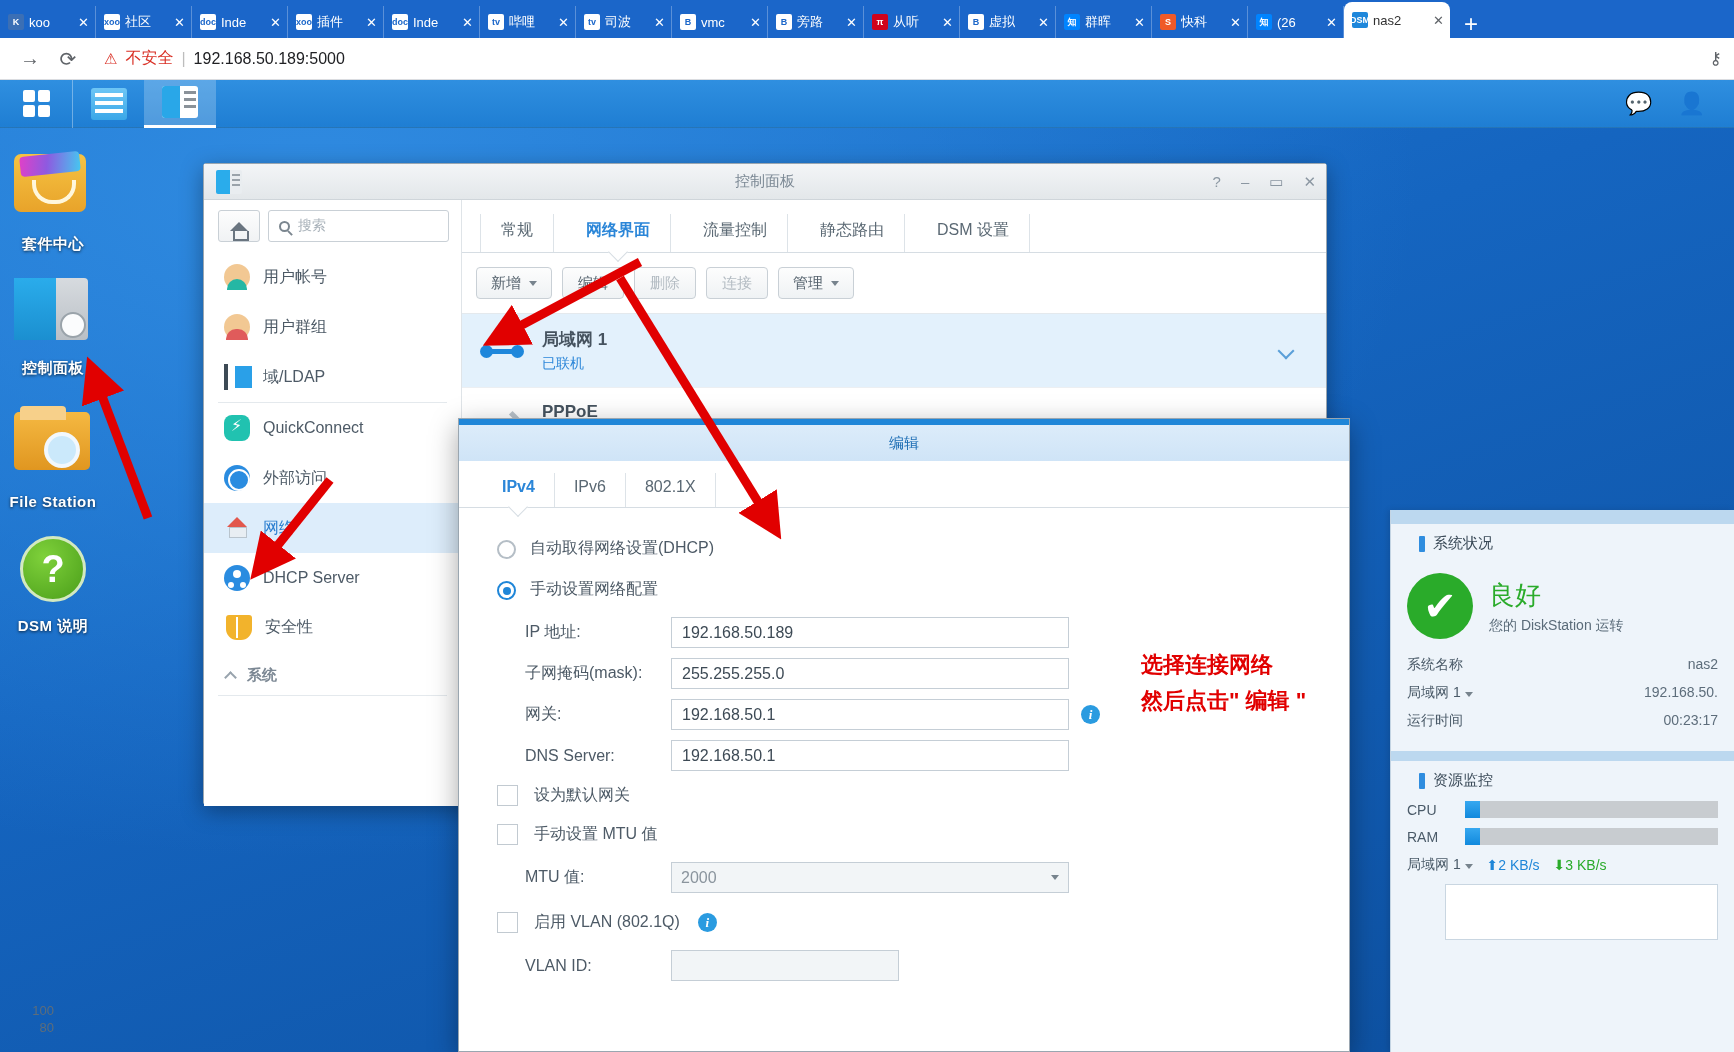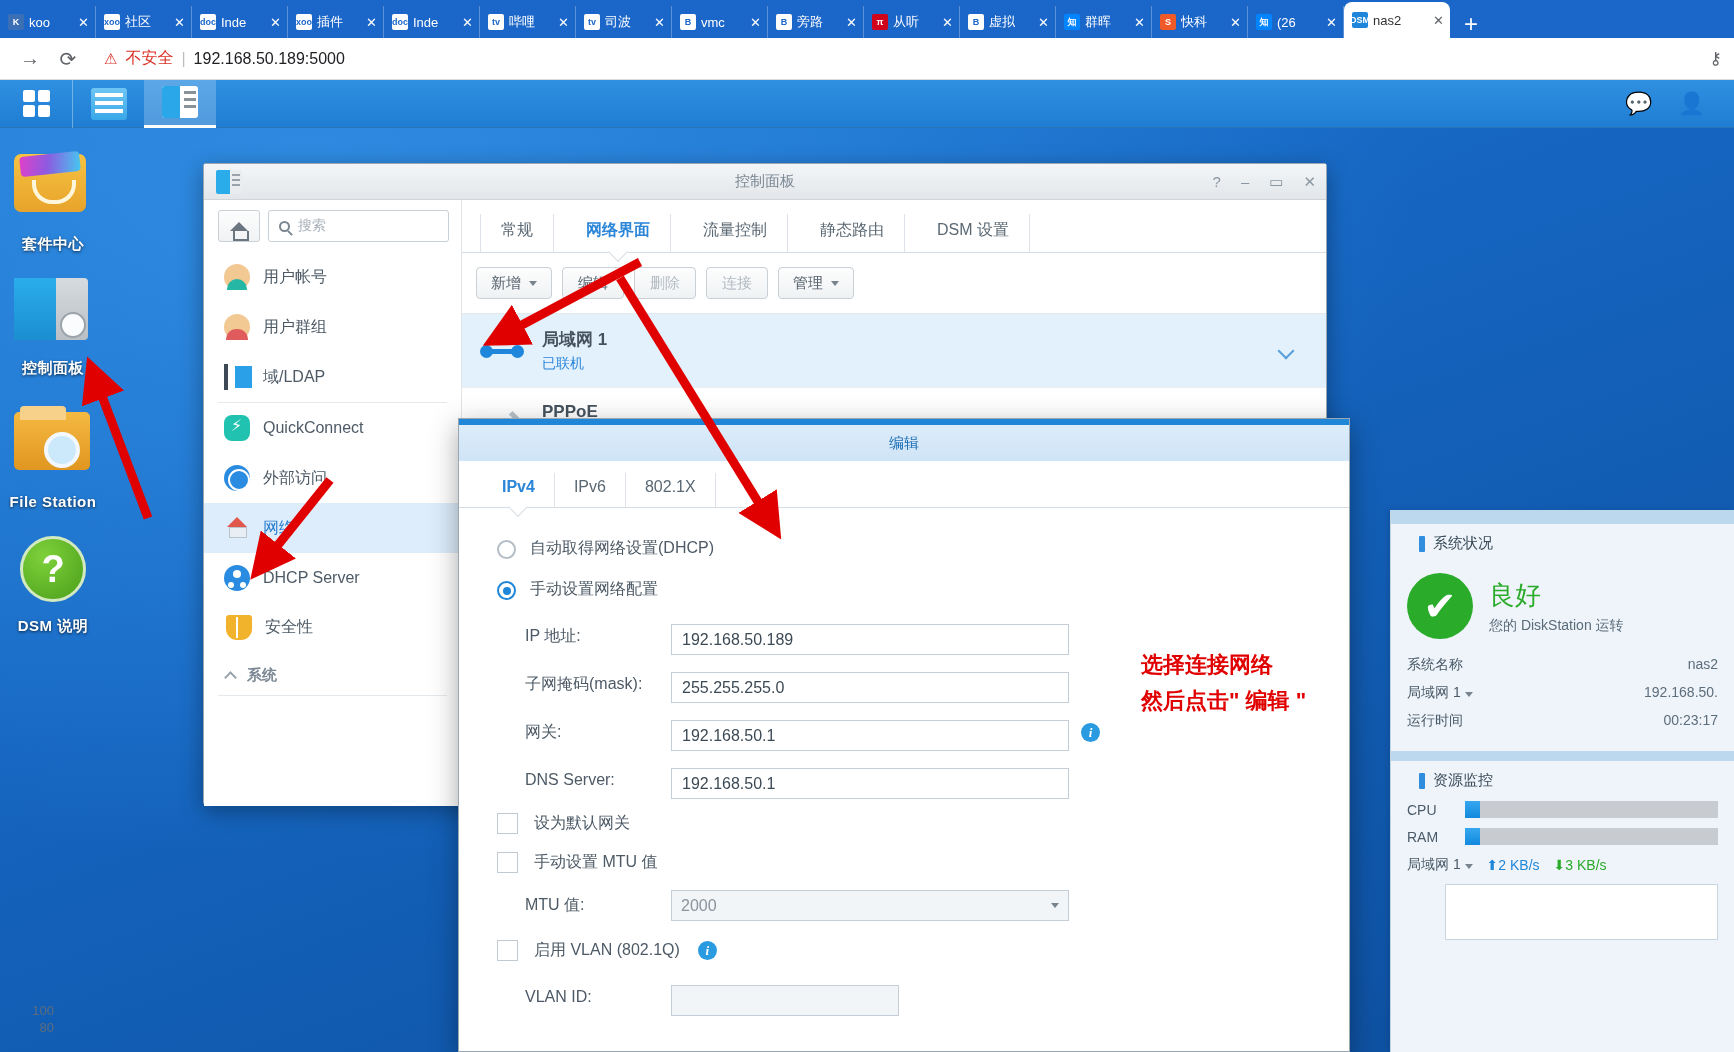--- a/index.html
+++ b/index.html
@@ -232,21 +232,21 @@
   .dtab.act:after { content:""; position:absolute; left:50%; bottom:-7px; margin-left:-7px;
      width:13px; height:13px; background:#fff; border-left:1px solid #d6dde3; border-bottom:1px solid #d6dde3; transform: rotate(-45deg); }
   .dlg-form { padding: 22px 0 0 24px; }
   .radio-row { display:flex; align-items:flex-end; gap: 14px; padding: 8px 0 12px 14px; font-size:16px; color:#4d5a66; }
   .radio { width:19px; height:19px; border-radius:50%; border:2px solid #b5bec6; background:#fff; position:relative; flex:0 0 19px; }
   .radio.on { border-color:#1f86d8; }
   .radio.on:after { content:""; position:absolute; left:3.5px; top:3.5px; width:8px; height:8px; border-radius:50%; background:#1f86d8; }
   .f-row { display:flex; align-items:center; padding: 5px 0; }
   .f-lab { width: 188px; flex:0 0 188px; padding-left: 42px; font-size:16px; color:#4d5a66; }
   .f-input { width: 398px; height: 31px; border:1px solid #c5ced6; background:#fff;
-     font-size:16px; color:#3d4a55; padding: 0 10px; line-height: 29px; margin-top: 7px; }
+     font-size:16px; color:#3d4a55; padding: 0 10px; line-height: 29px; }
   .f-input.dis { background:#f2f5f7; color:#8a949d; }
   .info-i { width: 19px; height: 19px; border-radius:50%; background:#2a9be0; color:#fff;
      font-size:13px; font-style: italic; font-weight:bold; text-align:center; line-height:19px; margin-left: 12px; font-family:"Liberation Serif", serif;}
   .cb-row { display:flex; align-items:center; gap:16px; padding: 9px 0 9px 14px; font-size:16px; color:#4d5a66; }
   .cbox { width:21px; height:21px; border:1px solid #c2cad1; background:#fff; flex:0 0 21px; }
   .select-ctl { width: 398px; height: 31px; border:1px solid #c5ced6; background:#f2f5f7;
      display:flex; align-items:center; justify-content:space-between; padding: 0 9px; font-size:16px; color:#8a949d; }
 
   
   .ann-text { position: absolute; color:#e10000; font-weight:bold; font-size: 22px; line-height: 36px; white-space: nowrap; }

